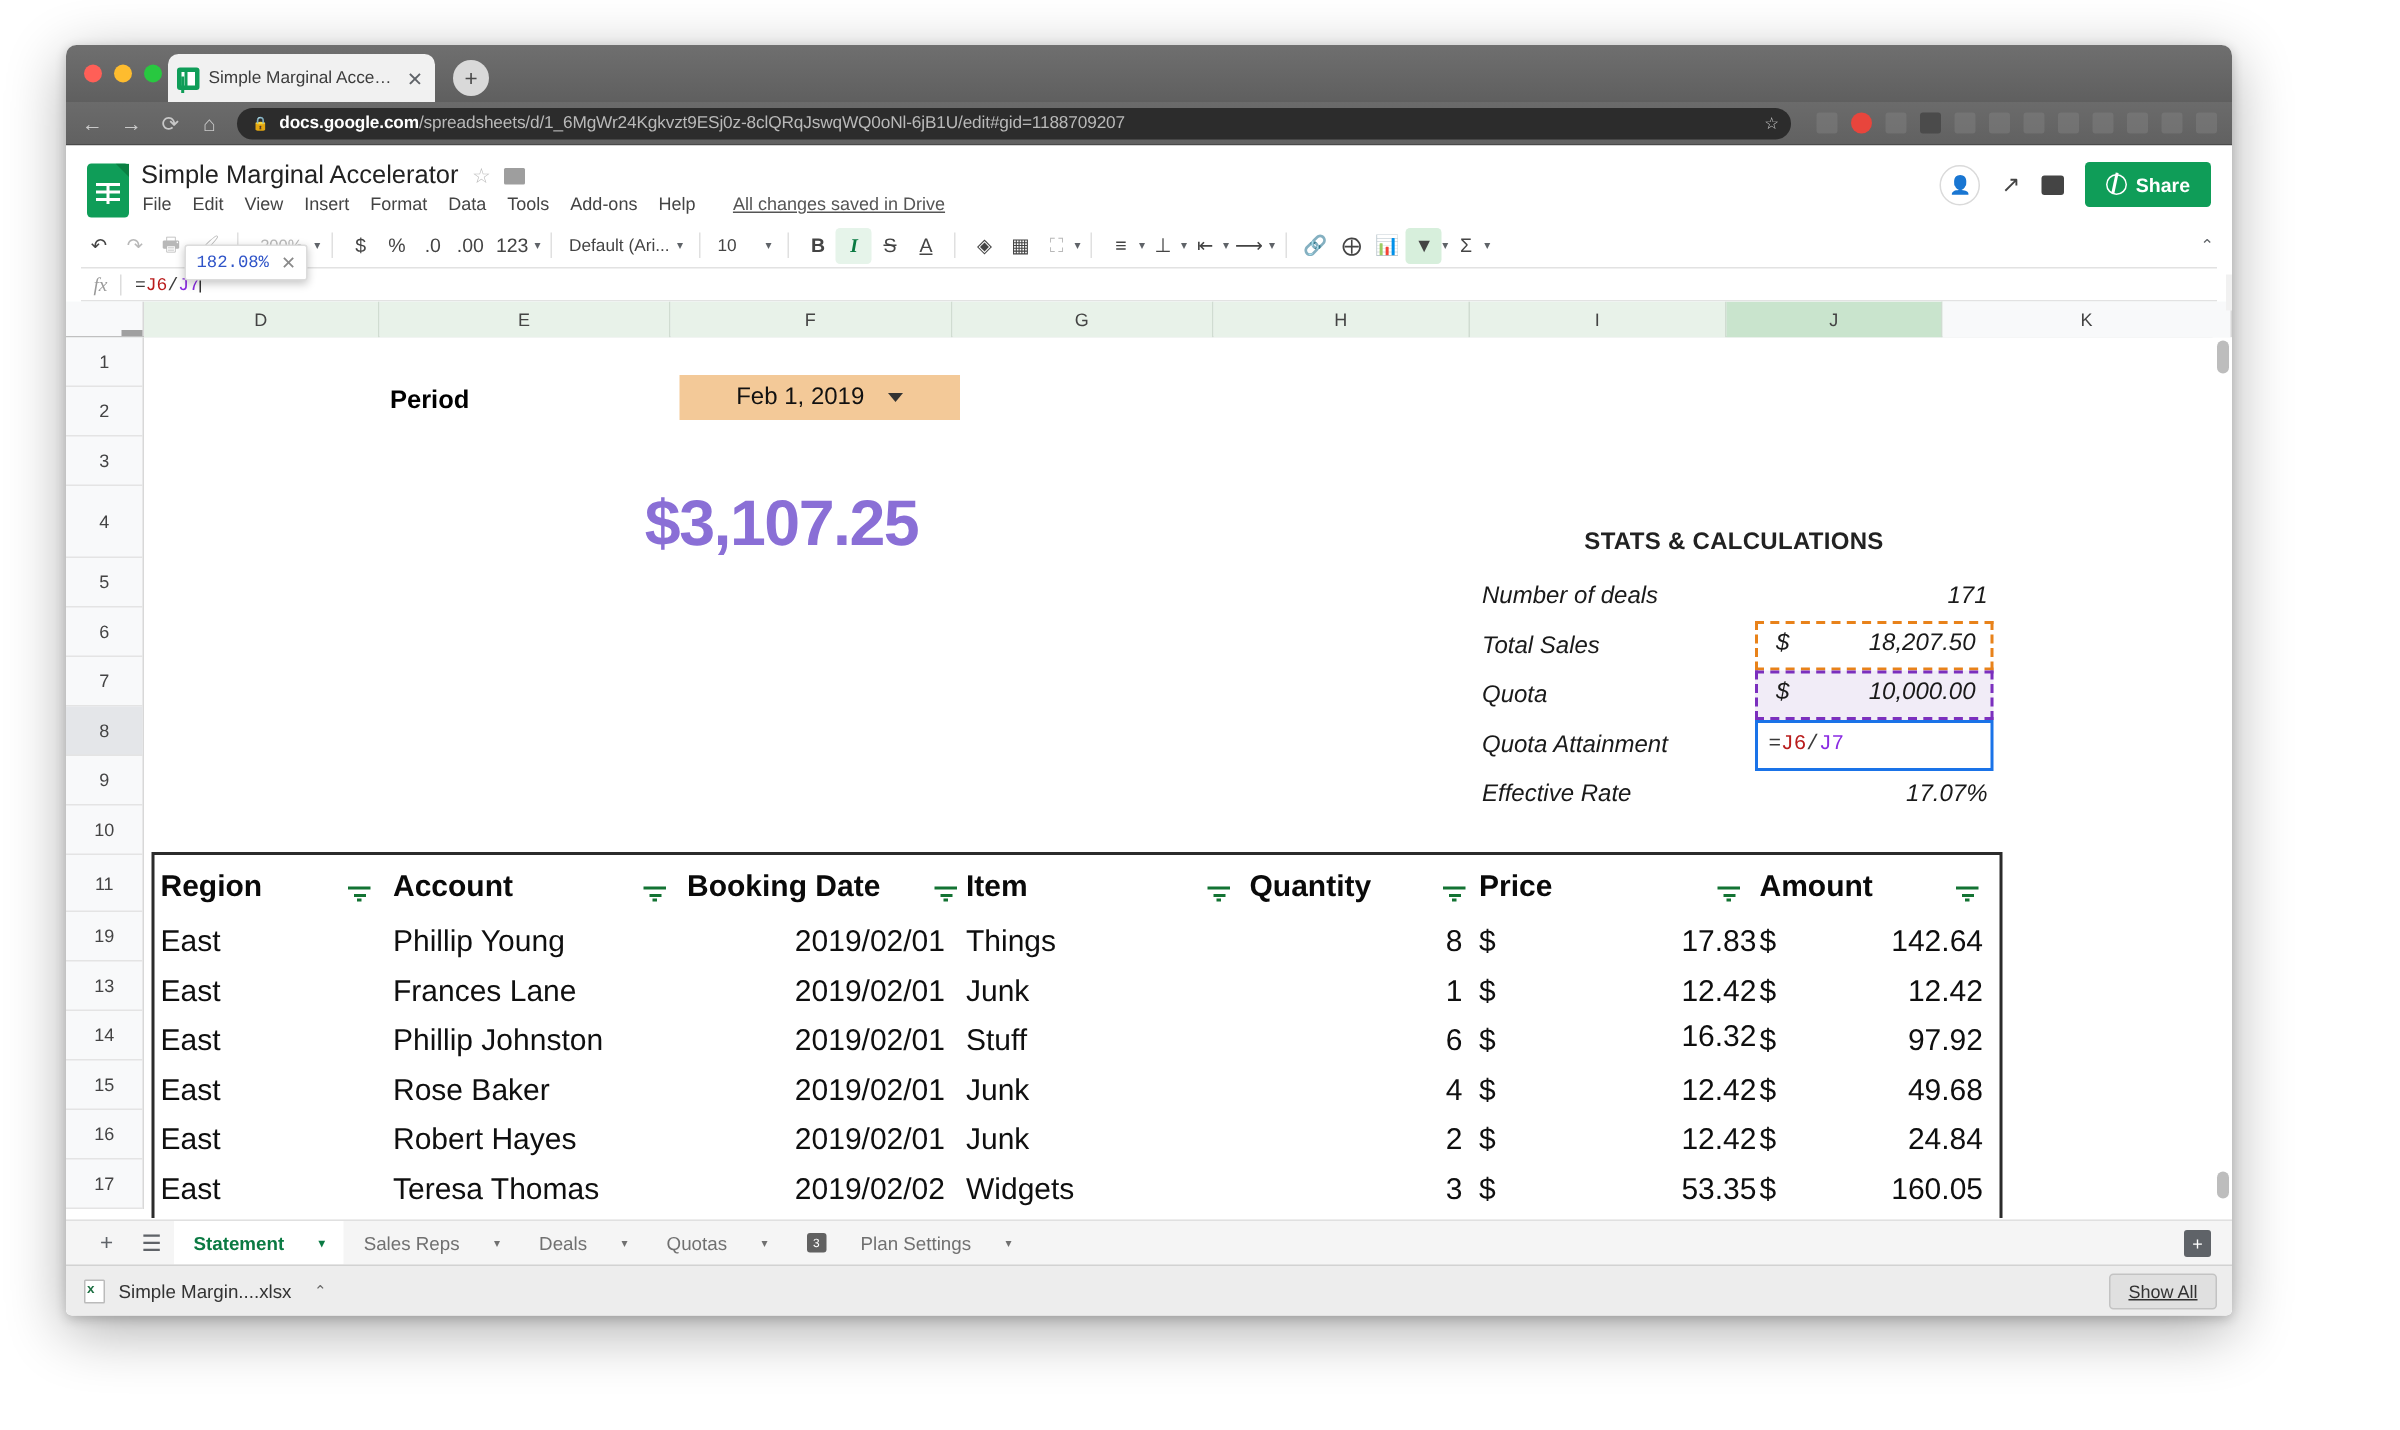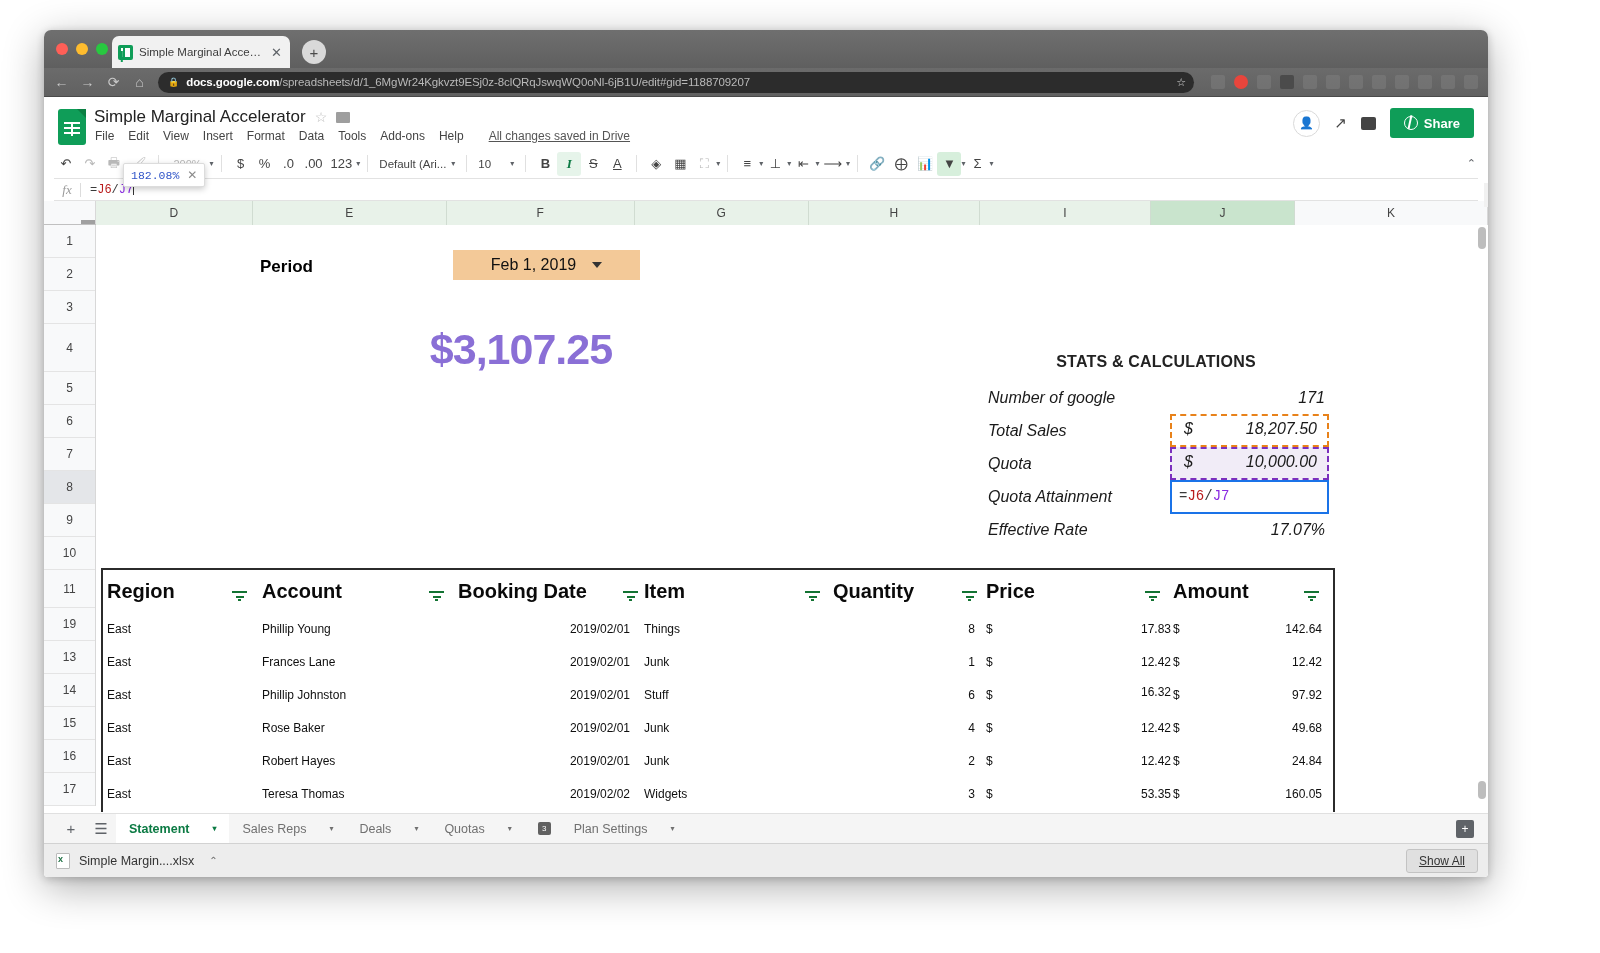--- a/index.html
+++ b/index.html
@@ -199,21 +199,21 @@
   .stat-label{ font-size:16px; font-style:italic; color:#1a1a1a; }
   .stat-val{ font-size:16px; font-style:italic; color:#1a1a1a; }
   .cur{ position:absolute; left:12px; font-style:italic; }
 
   .box-orange{ border:2px dashed #e8821a; }
   .box-purple{ border:2px dashed #7b2fbe; background:#f1ecf7; }
   .box-active{ border:2px solid #1a73e8; background:#fff; }
   .editing{ font-family:"Liberation Mono",monospace; font-size:14px; padding-left:5px;}
 
   .tbl-head{ font-size:20px; font-weight:700; color:#0a0a0a; font-family:"Liberation Sans Narrow","Liberation Sans",sans-serif;}
-  .tbl-cell{ font-size:12px; color:#0f0f0f;}
+  .tbl-cell{ font-size:20px; color:#0f0f0f;}
   .filter-ic{ width:15px; height:11px; position:relative; }
   .filter-ic::before{content:"";position:absolute;left:0;top:1px;width:15px;height:2px;background:#137333;}
   .filter-ic::after{content:"";position:absolute;left:3.5px;top:6px;width:8px;height:2px;background:#137333;}
   .filter-ic i{position:absolute;left:6px;top:9px;width:3px;height:2px;background:#137333;}
 
   .tblborder{
     position:absolute; border:2px solid #2b2b2b; pointer-events:none;
   }
 
   
@@ -452,21 +452,21 @@
 
             <div class="period-btn" style="position:absolute;left:357px;top:25px;width:187px">
               <span>Feb 1, 2019</span>
               <span class="tri"></span>
             </div>
 
             <div class="cell big-amount c-al" style="left:280px;top:96px;width:290px;height:56px">$3,107.25</div>
 
             <div class="cell stats-title c-al" style="left:900px;top:124px;width:320px;height:26px">STATS &amp; CALCULATIONS</div>
 
-            <div class="cell stat-label" style="left:892px;top:157px;height:32px">Number of google</div>
+            <div class="cell stat-label" style="left:892px;top:157px;height:32px">Number of deals</div>
             <div class="cell stat-label" style="left:892px;top:190px;height:32px">Total Sales</div>
             <div class="cell stat-label" style="left:892px;top:223px;height:32px">Quota</div>
             <div class="cell stat-label" style="left:892px;top:256px;height:32px">Quota Attainment</div>
             <div class="cell stat-label" style="left:892px;top:289px;height:32px">Effective Rate</div>
 
             <div class="cell stat-val r-al" style="left:1074px;top:157px;width:155px;height:32px">171</div>
 
             <div style="position:absolute;left:1074px;top:189px;width:159px;height:33px" class="box-orange">
               <span class="cur stat-val" style="top:4px">$</span>
               <span class="stat-val" style="position:absolute;right:10px;top:4px">18,207.50</span>

